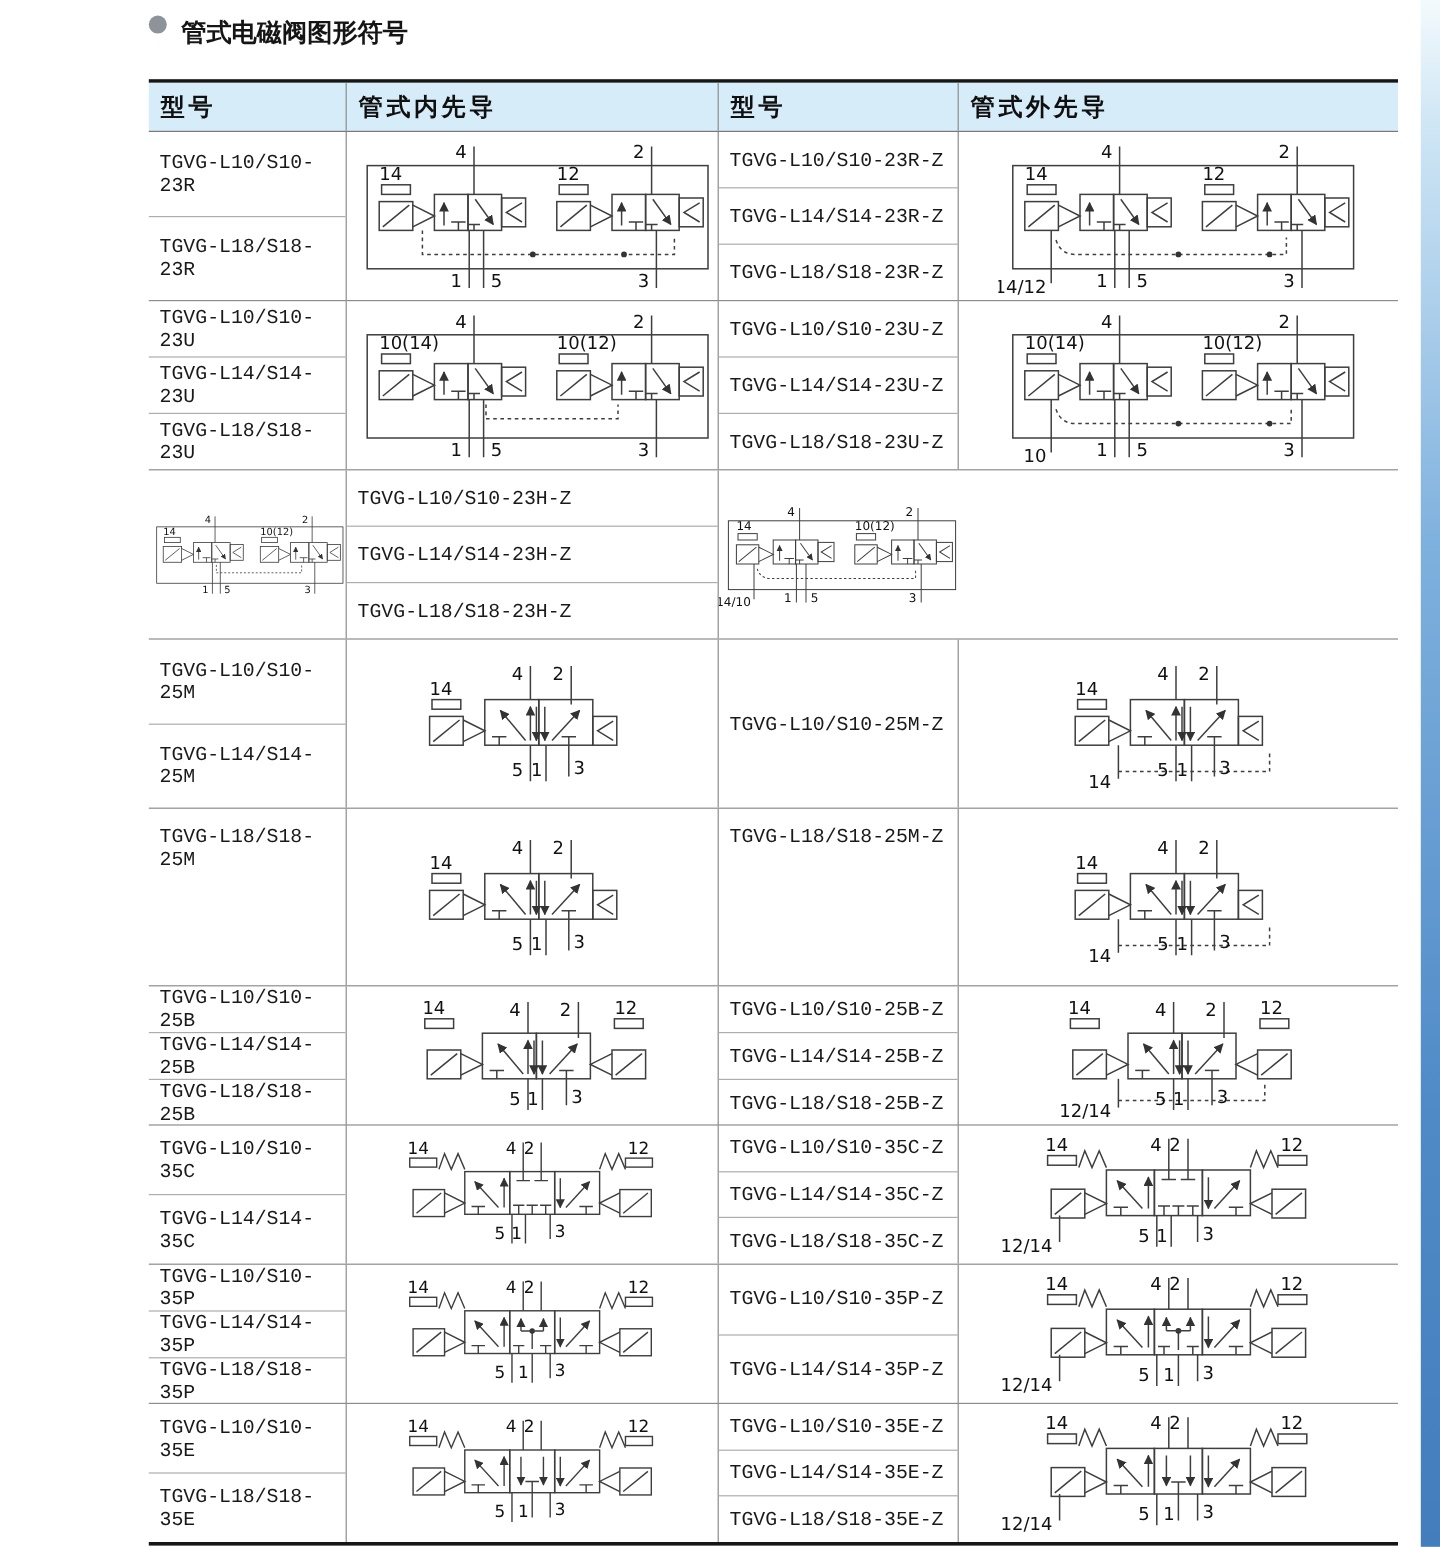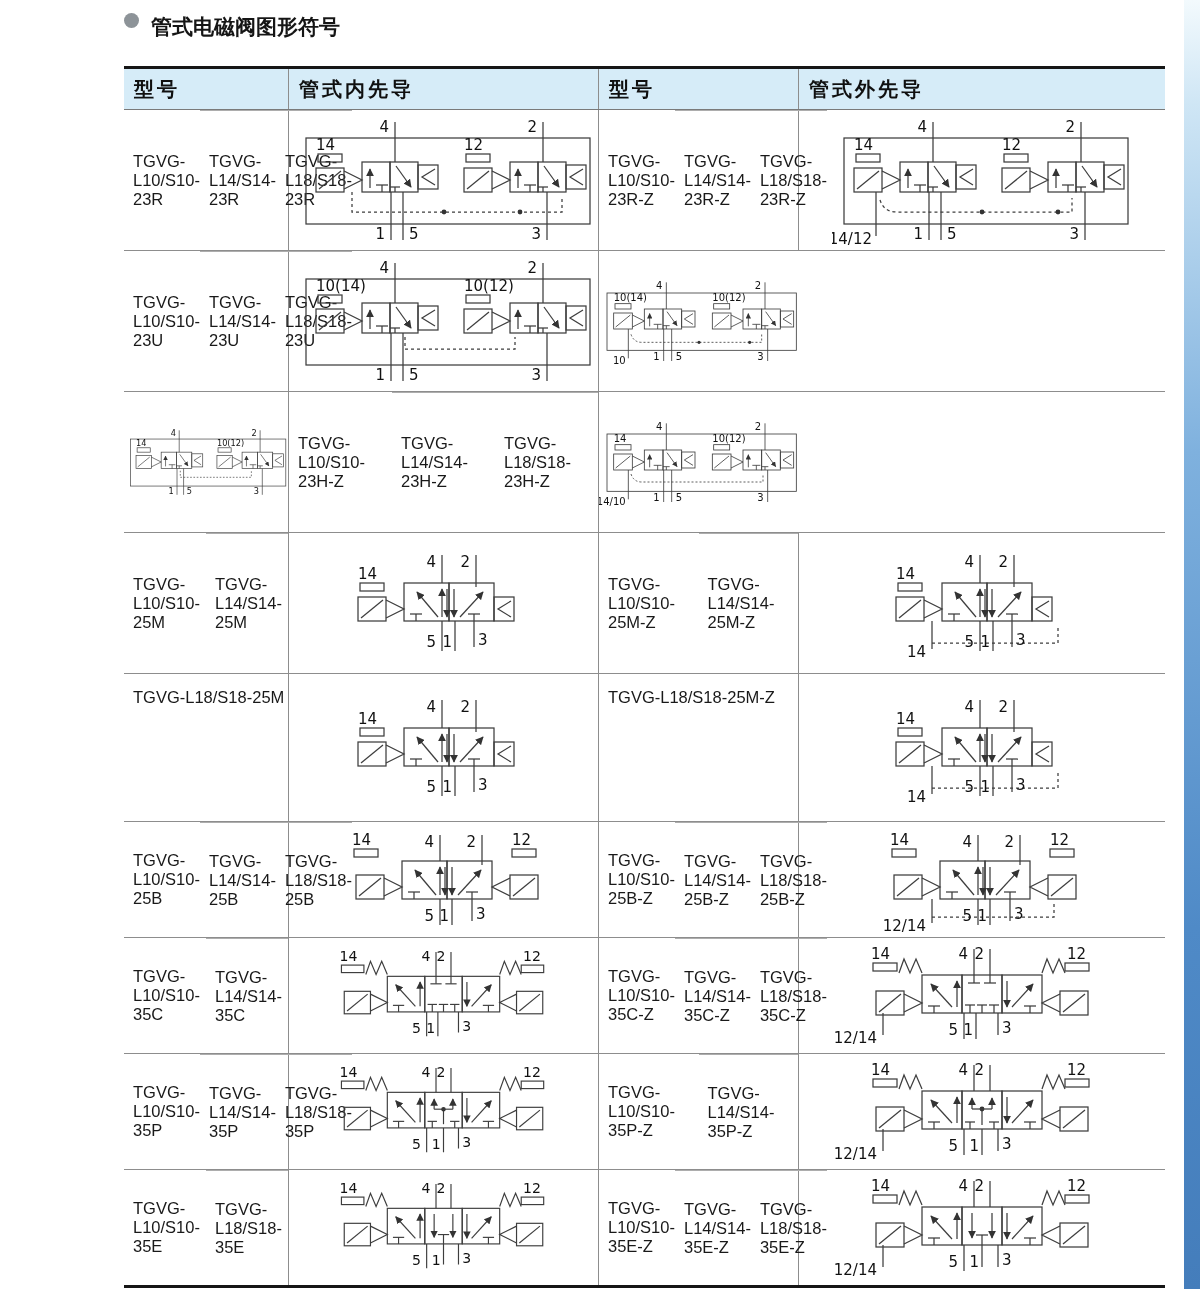--- a/index.html
+++ b/index.html
@@ -13,21 +13,21 @@
   .title-bar .bullet{width:15px;height:15px;border-radius:50%;background:#8d9398;}
   .title-bar h1{margin:0;font-size:21px;font-weight:bold;color:#151515;}
   .tbl{position:absolute;left:124px;top:66px;width:1041px;
     border-top:3px solid #161616;border-bottom:3px solid #161616;}
   .hrow{display:grid;grid-template-columns:165px 310px 200px 366px;height:40px;
     background:#d6ecf8;border-bottom:1px solid #7a7a7a;}
   .hcell{display:flex;align-items:center;padding-left:10px;font-size:20px;font-weight:600;
     color:#101010;letter-spacing:3px;}
   .trow{display:grid;grid-template-columns:165px 310px 200px 366px;border-bottom:1px solid #8d8d8d;}
   .trow:last-child{border-bottom:none;}
-  .mcol{display:flex;}
+  .mcol{display:flex;flex-direction:column;font-family:Liberation Mono, monospace;}
   .mcell{flex:1;display:flex;align-items:center;padding-left:9px;font-size:16.5px;color:#191919;}
   .mcell + .mcell{border-top:1px solid #adadad;}
   .cb{border-right:1px solid #8d8d8d;}
   .dcell{display:flex;align-items:center;justify-content:center;}
   svg.dg{stroke:#3e3e3e;stroke-width:1.25;fill:none;}
   svg.dg text{fill:#111;stroke:none;font-size:15px;font-family:"DejaVu Sans","Liberation Sans",sans-serif;}
   .dsh{stroke-dasharray:3 3;}
 </style>
 </head>
 <body>
@@ -140,21 +140,20 @@
   <div class="hrow">
     <div class="hcell cb">型号</div>
     <div class="hcell cb">管式内先导</div>
     <div class="hcell cb">型号</div>
     <div class="hcell">管式外先导</div>
   </div>
 
   <div class="trow" style="height:140px">
     <div class="mcol cb">
       <div class="mcell">TGVG-L10/S10-23R</div>
-      <div class="mcell">TGVG-L14/S14-23R</div>
       <div class="mcell">TGVG-L18/S18-23R</div>
     </div>
     <div class="dcell cb">
       <svg class="dg" viewBox="0 0 300 136" width="300" height="136">
         <rect x="12" y="26" width="284" height="86"></rect>
         <use href="#u-flag" x="24" y="42"></use>
           <use href="#u-solr" x="22" y="56"></use>
           <use href="#u-b32" x="68" y="50"></use>
           <use href="#u-retl" x="124" y="53"></use>
         <use href="#u-flag" x="172" y="42"></use>
@@ -240,20 +239,25 @@
         <path class="dsh" d="M111,84 V96 H221 V84"></path>
         <text x="22" y="38">10(14)</text>
         <text x="170" y="38">10(12)</text>
         <text x="95" y="20" text-anchor="end">4</text>
         <text x="243" y="20" text-anchor="end">2</text>
         <text x="91" y="127" text-anchor="end">1</text>
         <text x="115" y="127">5</text>
         <text x="247" y="127" text-anchor="end">3</text>
       </svg>
     </div>
+    <div class="mcol cb">
+      <div class="mcell">TGVG-L10/S10-23U-Z</div>
+      <div class="mcell">TGVG-L14/S14-23U-Z</div>
+      <div class="mcell">TGVG-L18/S18-23U-Z</div>
+    </div>
     <div class="dcell">
       <svg class="dg" viewBox="0 0 300 136" width="300" height="136">
         <rect x="12" y="26" width="284" height="86"></rect>
         <use href="#u-flag" x="24" y="42"></use>
           <use href="#u-solr" x="22" y="56"></use>
           <use href="#u-b32" x="68" y="50"></use>
           <use href="#u-retl" x="124" y="53"></use>
         <use href="#u-flag" x="172" y="42"></use>
           <use href="#u-solr" x="170" y="56"></use>
           <use href="#u-b32" x="216" y="50"></use>
@@ -360,21 +364,20 @@
         <text x="64" y="36">14</text>
         <text x="142" y="24" text-anchor="end">4</text>
         <text x="176" y="24" text-anchor="end">2</text>
         <text x="142" y="104" text-anchor="end">5</text>
         <text x="158" y="104" text-anchor="end">1</text>
         <text x="184" y="102">3</text>
       </svg>
     </div>
     <div class="mcol cb">
       <div class="mcell">TGVG-L10/S10-25M-Z</div>
-      <div class="mcell">TGVG-L14/S14-25M-Z</div>
     </div>
     <div class="dcell">
       <svg class="dg" viewBox="0 0 300 120" width="300" height="120">
         <use href="#u-flag" x="66" y="40"></use>
           <use href="#u-solr" x="64" y="54"></use>
           <use href="#u-b52" x="110" y="40"></use>
           <use href="#u-retl" x="200" y="54"></use>
         <line x1="148" y1="12" x2="148" y2="40"></line>
           <line x1="182" y1="12" x2="182" y2="44"></line>
         <line x1="148" y1="78" x2="148" y2="108"></line>

